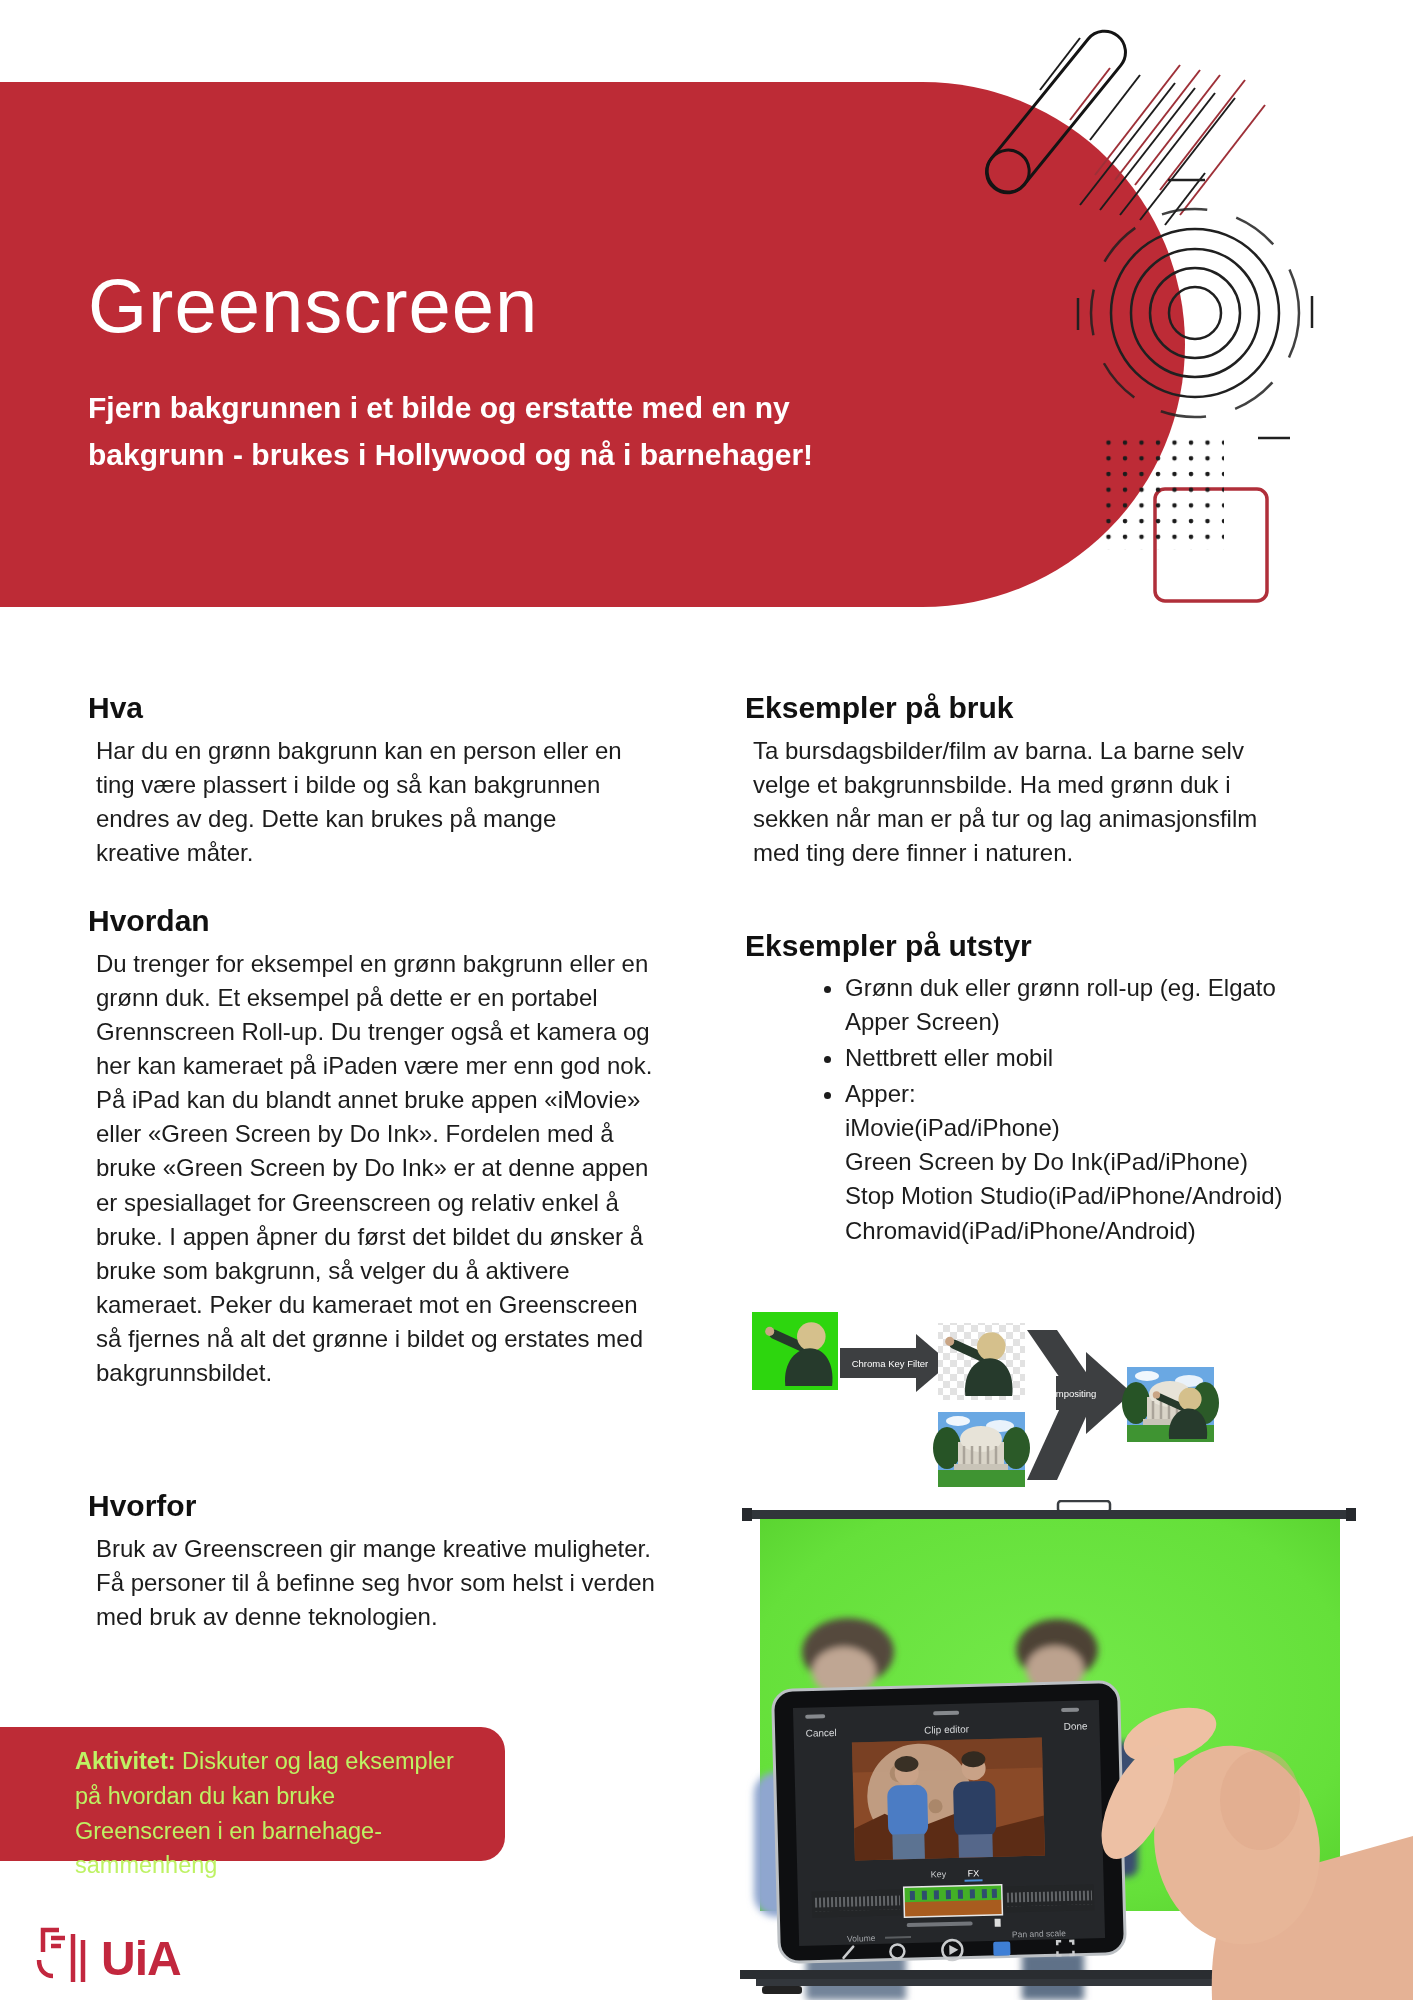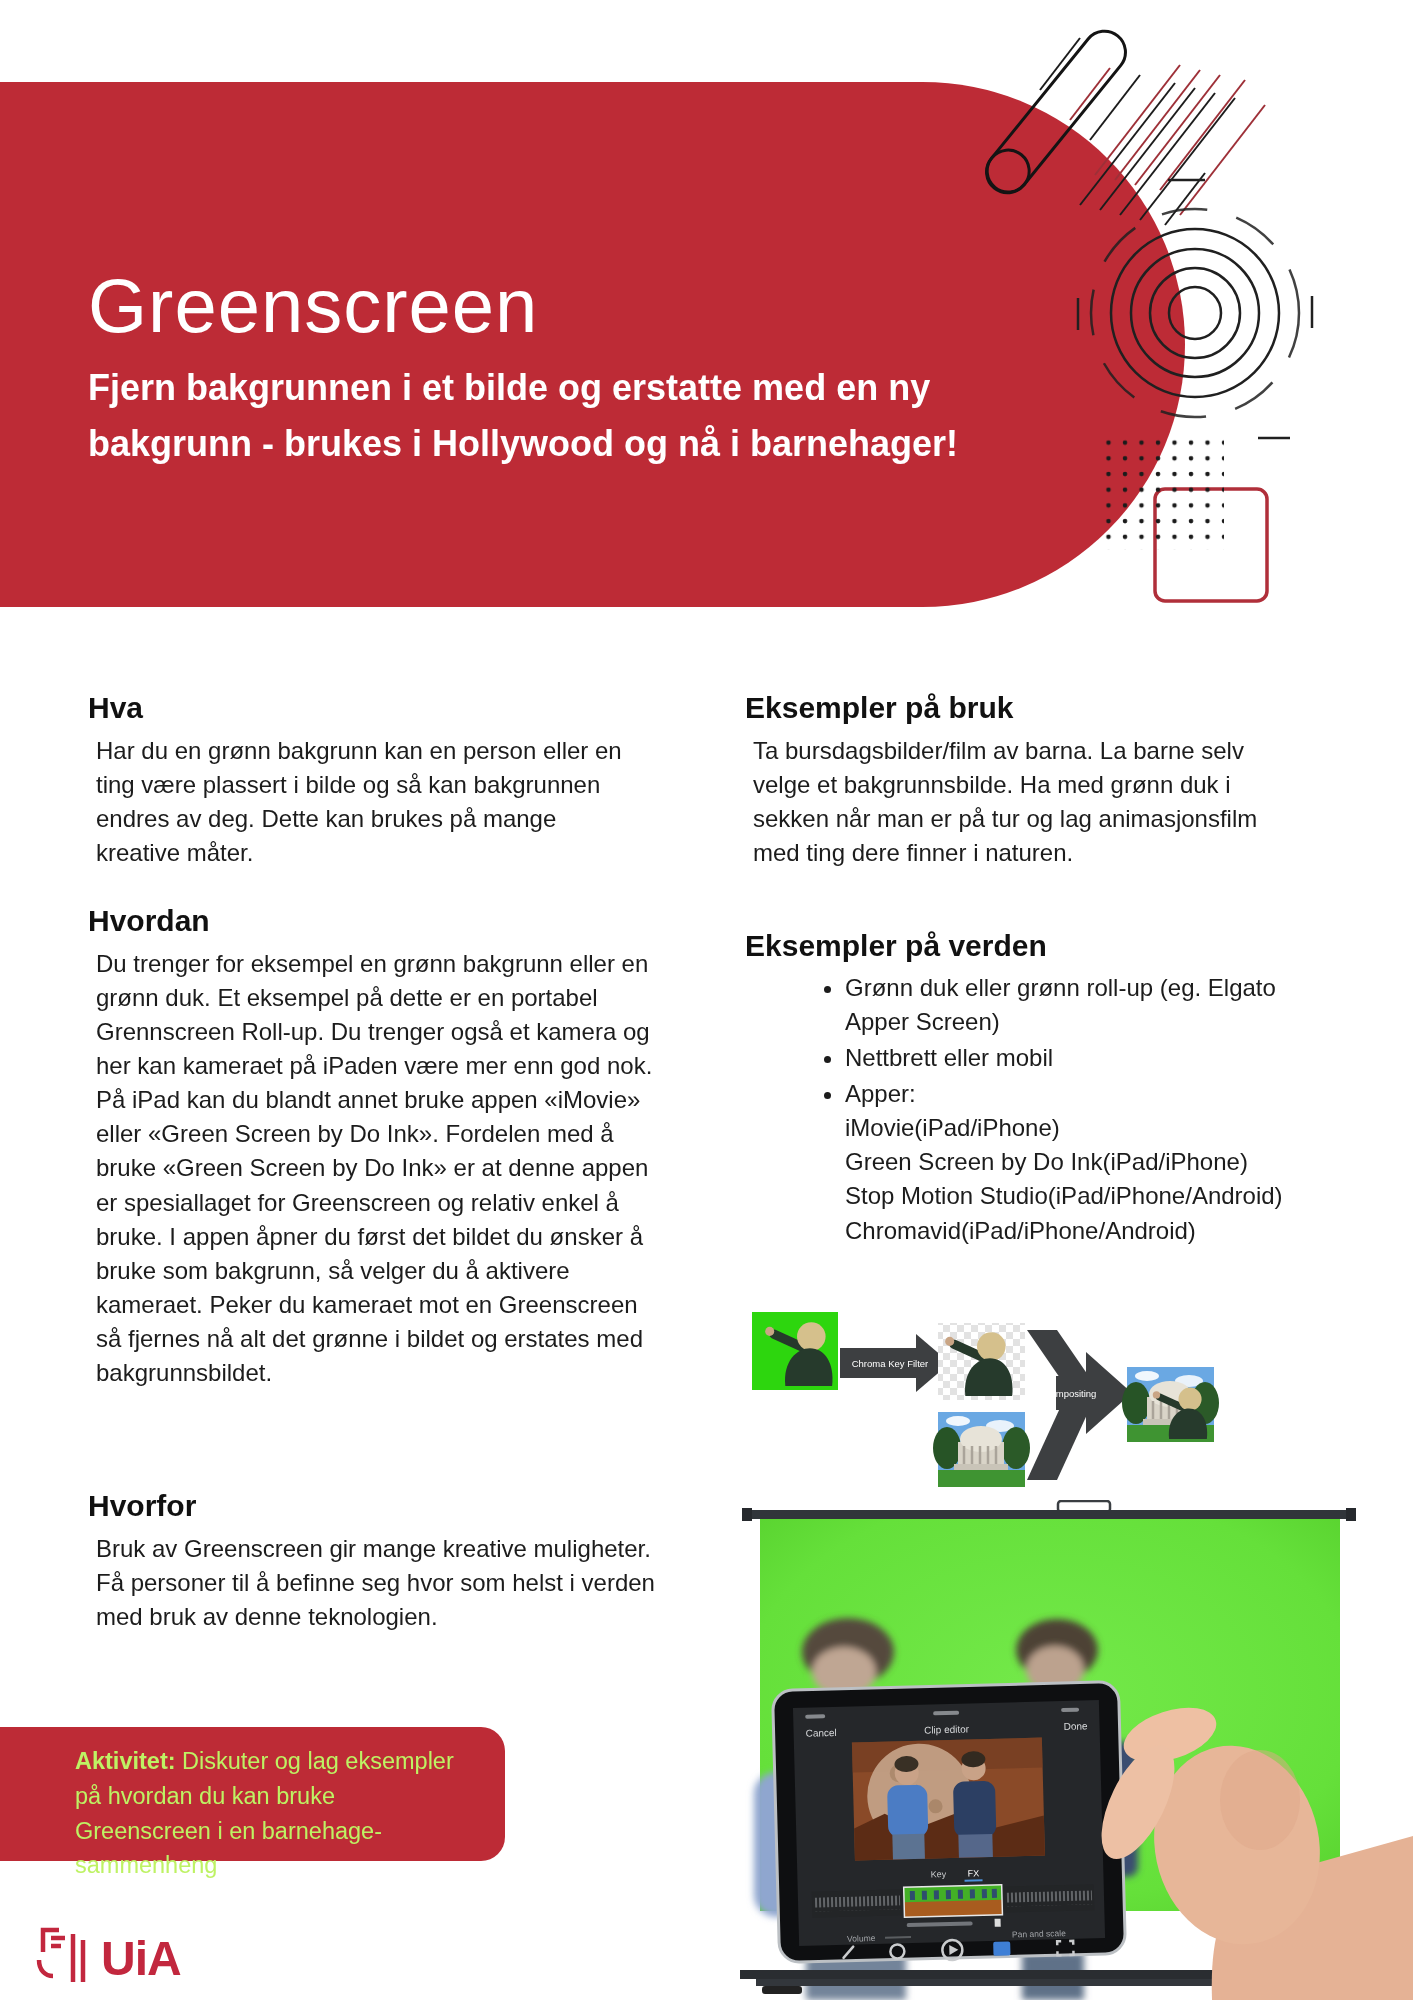--- a/index.html
+++ b/index.html
@@ -5,21 +5,21 @@
 <style>
   html,body{margin:0;padding:0;background:#fff;}
   .page{position:relative;width:1413px;height:2000px;background:#fff;overflow:hidden;
         font-family:"Liberation Sans",sans-serif;color:#1c1c1c;}
   
   .hero-blob{position:absolute;left:0;top:82px;width:1185px;height:525px;
              background:#bd2b36;border-radius:0 290px 290px 0;z-index:1;}
   .decor{position:absolute;left:0;top:0;width:1413px;height:660px;z-index:2;pointer-events:none;}
   .hero-text{position:absolute;left:88px;top:268px;z-index:3;color:#fff;}
   .hero-title{font-size:76px;font-weight:400;letter-spacing:1px;line-height:1;margin:0;}
-  .hero-sub{margin-top:16px;font-size:36px;font-weight:700;line-height:1.55;}
+  .hero-sub{margin-top:41px;font-size:30px;font-weight:700;line-height:1.55;}
   .hero-sub span{display:block;}
   
   .sec{position:absolute;}
   .sec h2{margin:0 0 7px 0;font-size:30px;font-weight:700;color:#111;line-height:1.2;}
   .sec p{margin:8px;font-size:24px;line-height:1.42;}
   .sec-hva{left:88px;top:690px;width:562px;}
   .sec-hvordan{left:88px;top:903px;width:577px;}
   .sec-hvorfor{left:88px;top:1488px;width:577px;}
   .sec-bruk{left:745px;top:690px;width:568px;}
   .sec-utstyr{left:745px;top:928px;width:582px;}
@@ -113,21 +113,21 @@
     <h2>Hvorfor</h2>
     <p>Bruk av Greenscreen gir mange kreative muligheter. Få personer til å befinne seg hvor som helst i verden med bruk av denne teknologien.</p>
   </div>
 
   <div class="sec sec-bruk">
     <h2>Eksempler på bruk</h2>
     <p>Ta bursdagsbilder/film av barna. La barne selv velge et bakgrunnsbilde. Ha med grønn duk i sekken når man er på tur og lag animasjonsfilm med ting dere finner i naturen.</p>
   </div>
 
   <div class="sec sec-utstyr">
-    <h2>Eksempler på verden</h2>
+    <h2>Eksempler på utstyr</h2>
     <ul>
       <li>
         <span>Grønn duk eller grønn roll-up (eg. Elgato Apper Screen)</span>
       </li>
       <li>
         <span>Nettbrett eller mobil</span>
       </li>
       <li>
         <span>Apper:</span>
         <span class="app-line">iMovie(iPad/iPhone)</span>

